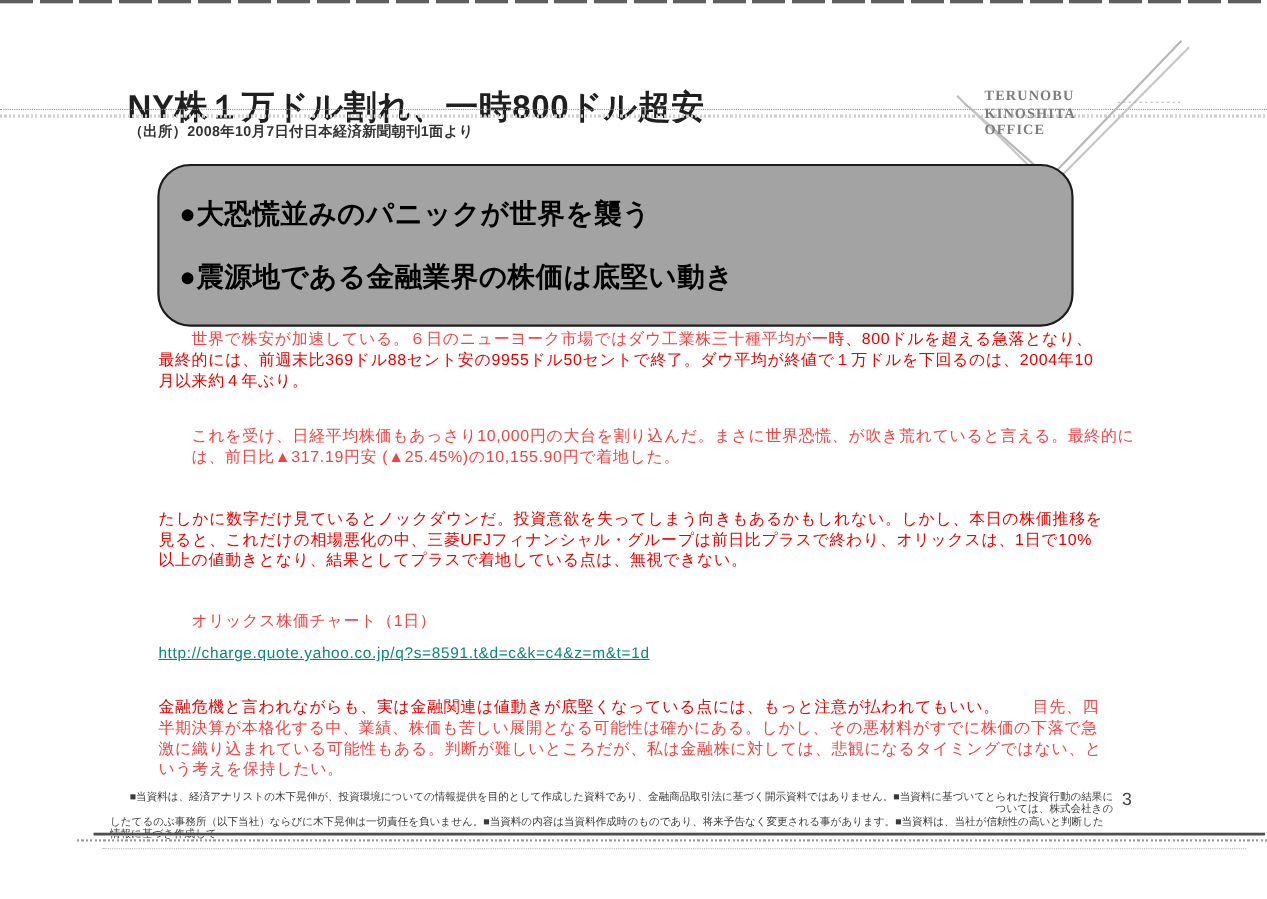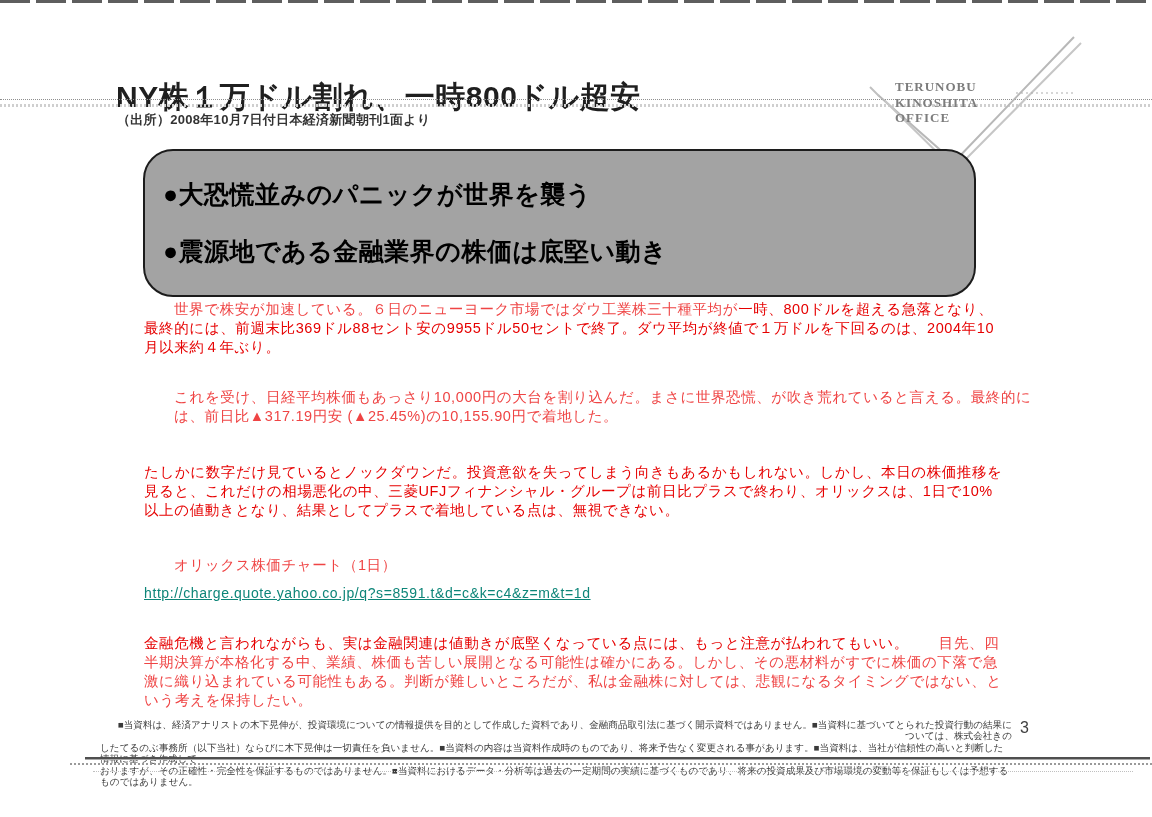--- a/index.html
+++ b/index.html
@@ -95,21 +95,20 @@
 
   <div class="abs para plabel dark">オリックス株価チャート（1日）</div>
 
   <div class="abs para plink"><a class="link">http://charge.quote.yahoo.co.jp/q?s=8591.t&amp;d=c&amp;k=c4&amp;z=m&amp;t=1d</a></div>
 
   <div class="abs para p5"><span class="red">金融危機と言われながらも、実は金融関連は値動きが底堅くなっている点には、もっと注意が払われてもいい。</span><span class="dark">目先、四半期決算が本格化する中、業績、株価も苦しい展開となる可能性は確かにある。しかし、その悪材料がすでに株価の下落で急激に織り込まれている可能性もある。判断が難しいところだが、私は金融株に対しては、悲観になるタイミングではない、という考えを保持したい。</span></div>
 
   <div class="abs footer">
     <div class="fline indent">■当資料は、経済アナリストの木下晃伸が、投資環境についての情報提供を目的として作成した資料であり、金融商品取引法に基づく開示資料ではありません。■当資料に基づいてとられた投資行動の結果については、株式会社きの</div>
     <div class="fline">したてるのぶ事務所（以下当社）ならびに木下晃伸は一切責任を負いません。■当資料の内容は当資料作成時のものであり、将来予告なく変更される事があります。■当資料は、当社が信頼性の高いと判断した情報に基づき作成して</div>
-    <div class="fline">おりますが、その正確性・完全性を保証するものではありません。■当資料におけるデータ・分析等は過去の一定期間の実績に基づくものであり、将来の投資成果及び市場環境の変動等を保証もしくは予想するものではありません。</div>
   </div>
 
   <div class="abs pagenum">3</div>
 
   <div class="abs blineA"></div>
   <div class="abs blineB"></div>
   <div class="abs blineC"></div>
 
 </div>
 

